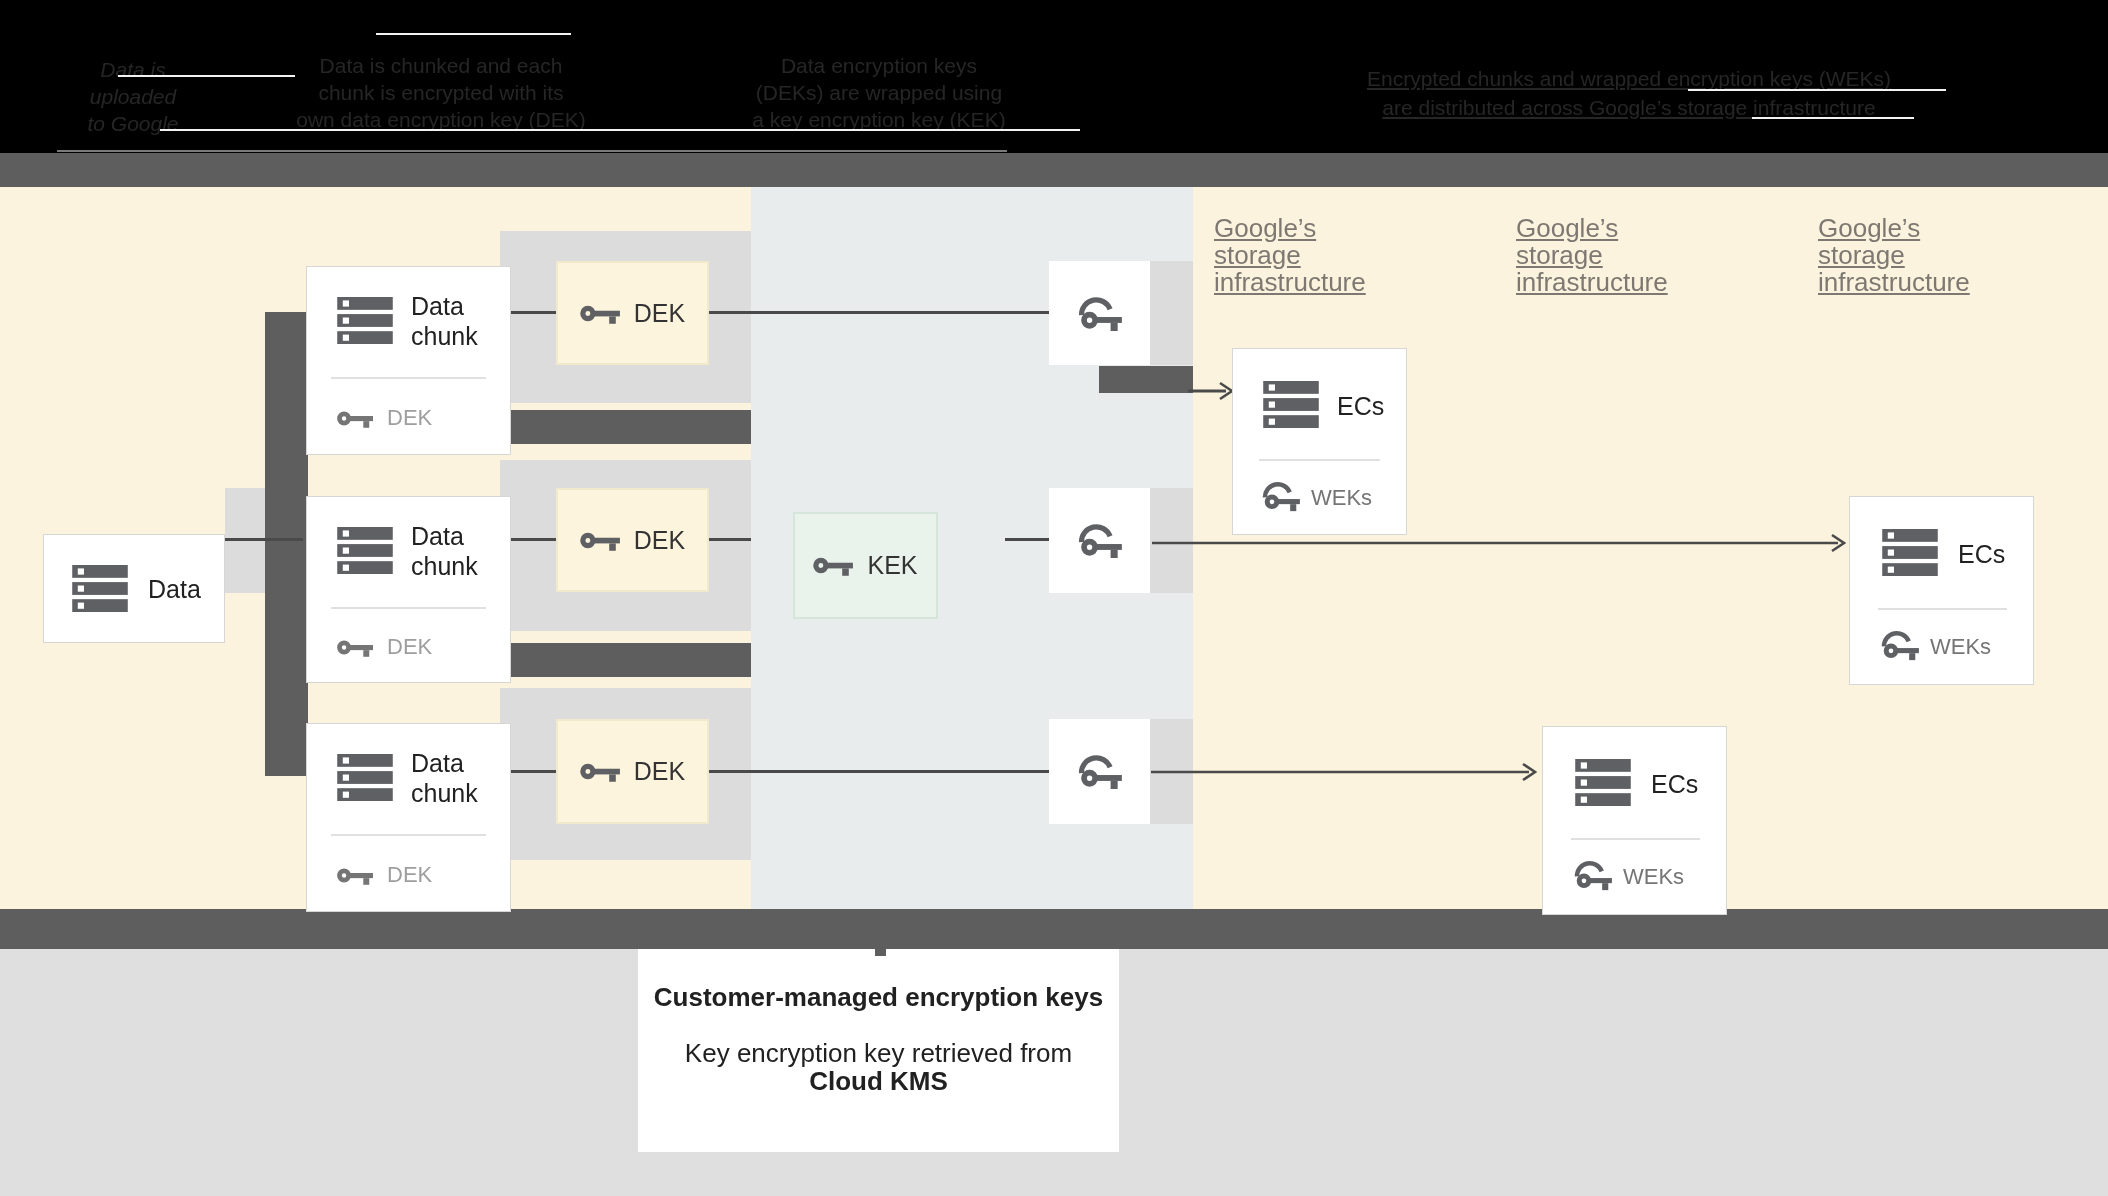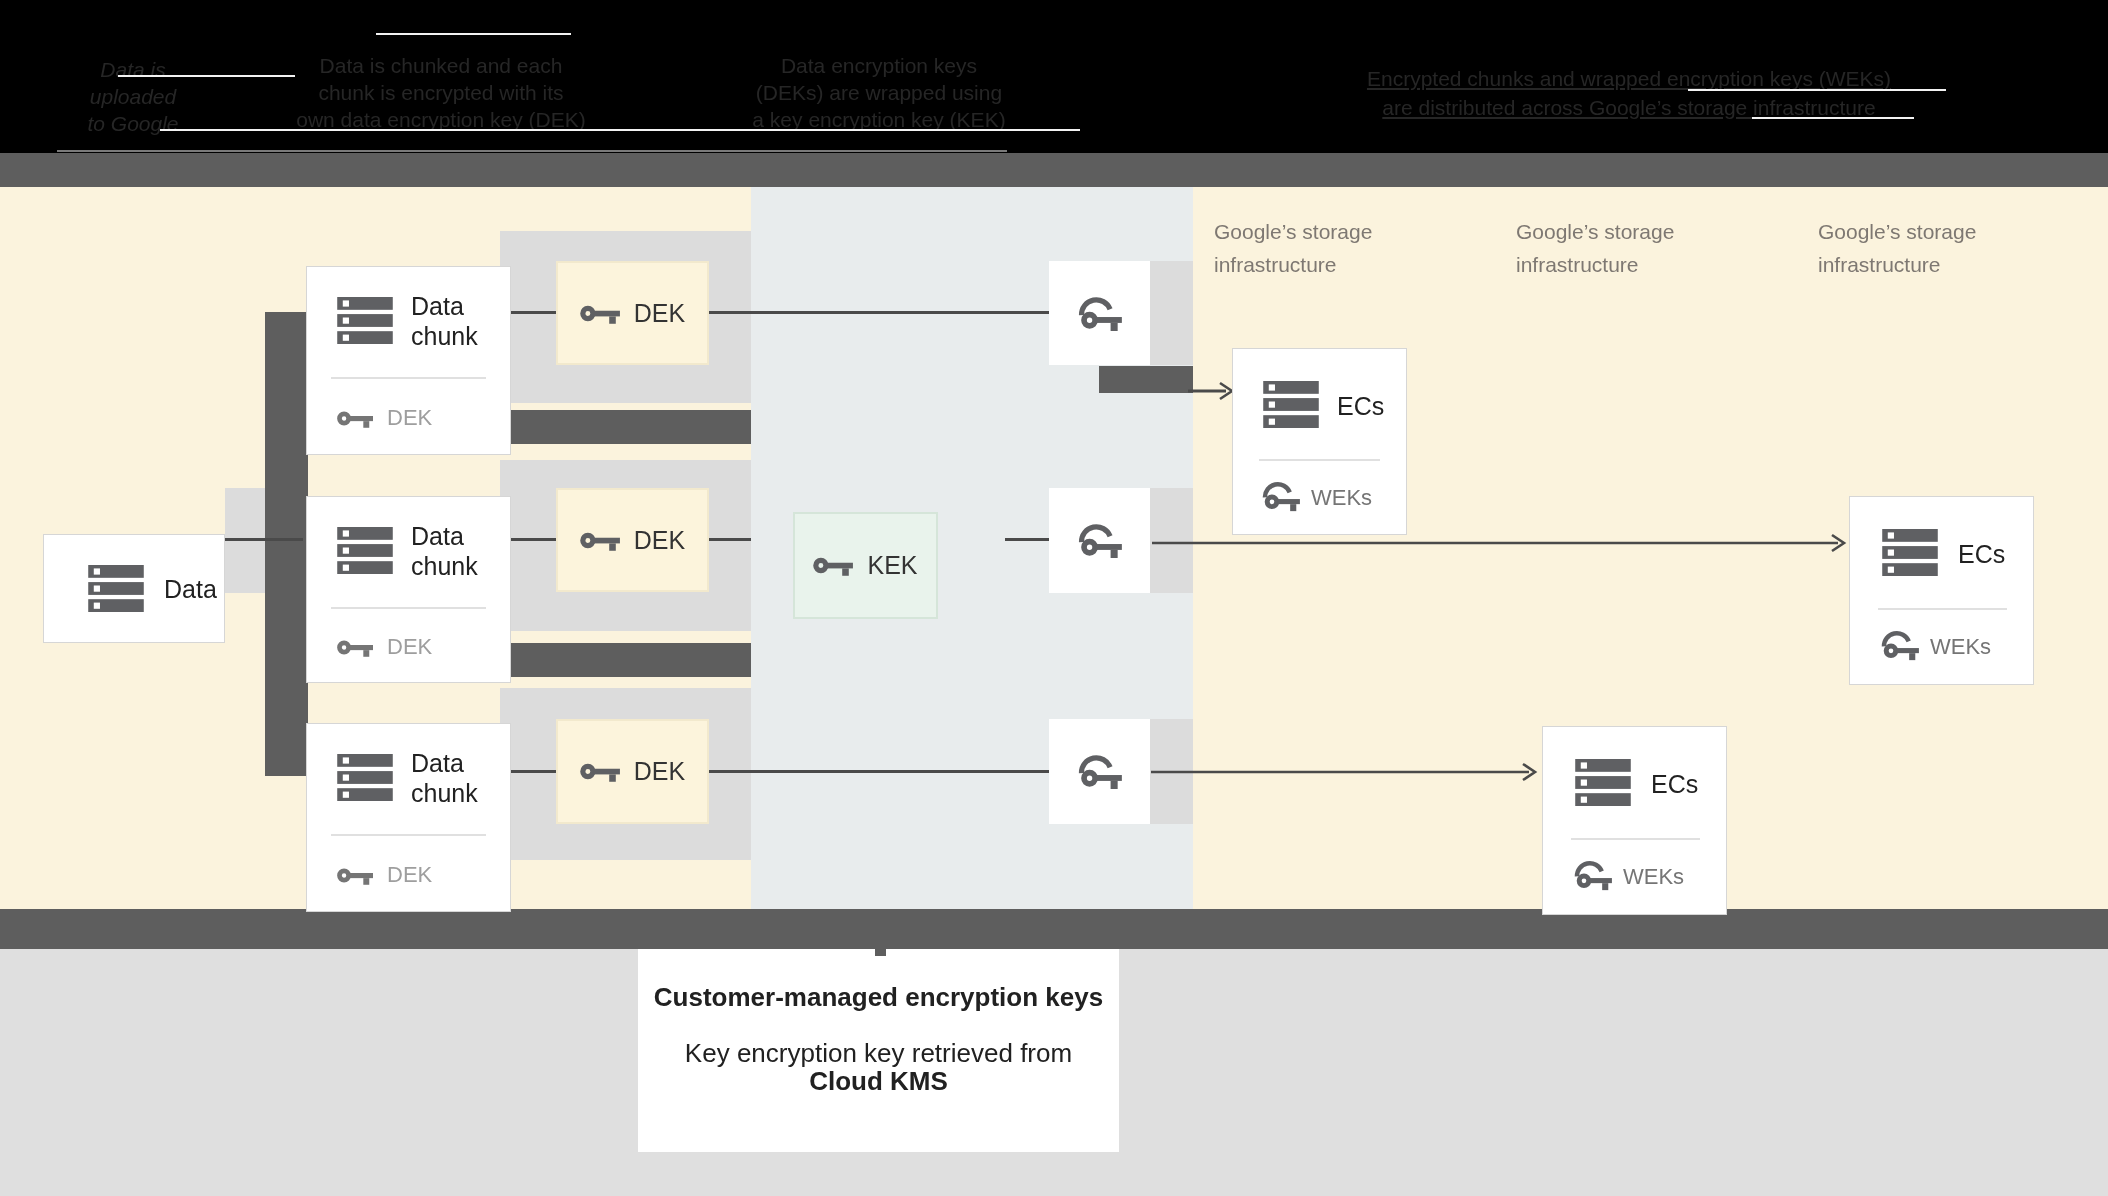--- a/index.html
+++ b/index.html
@@ -31,21 +31,21 @@
   .sublabel{position:absolute;font-size:22px;color:var(--text-gray);}
   .sublabel.med{color:var(--text-medium);}
 
   .dekbox{position:absolute;background:var(--dek-fill);border:2px solid var(--dek-border);box-sizing:border-box;
           display:flex;align-items:center;justify-content:center;gap:14px;}
   .kekbox{position:absolute;background:var(--kek-fill);border:2px solid var(--kek-border);box-sizing:border-box;
           display:flex;align-items:center;justify-content:center;gap:14px;}
   .keylabel{font-size:25px;color:#333;}
   .wkeybox{position:absolute;background:#fff;display:flex;align-items:center;justify-content:center;}
 
-  .storelabel{position:absolute;width:180px;font-size:21px;line-height:33px;color:var(--label-gray);}
+  .storelabel{position:absolute;width:180px;font-size:26px;line-height:27px;color:var(--label-gray);text-decoration:underline;}
 
   .callout{position:absolute;background:#fff;text-align:center;color:var(--text-dark);font-size:26px;line-height:28px;}
   .callout .b{font-weight:bold;}
   .callout .sp{height:28px;}
 
   .ic-dark{color:var(--icon-dark);}
   .ic-gray{color:var(--icon-gray);}
   svg.icon{display:block;}
 </style>
 </head>
@@ -133,21 +133,21 @@
 
   <div class="cline" style="left:225px;top:538px;width:78px;"></div>
   <div class="cline" style="left:511px;top:311px;width:45px;"></div>
   <div class="cline" style="left:709px;top:311px;width:340px;"></div>
   <div class="cline" style="left:511px;top:538px;width:45px;"></div>
   <div class="cline" style="left:709px;top:538px;width:42px;"></div>
   <div class="cline" style="left:1005px;top:538px;width:44px;"></div>
   <div class="cline" style="left:511px;top:770px;width:45px;"></div>
   <div class="cline" style="left:709px;top:770px;width:340px;"></div>
 
-  <div class="card" style="left:43px;top:486px;width:182px;height:109px;display:flex;align-items:center;padding-left:44px;gap:20px;">
+  <div class="card" style="left:43px;top:486px;width:182px;height:109px;display:flex;align-items:center;padding-left:28px;gap:20px;">
     <svg class="icon ic-dark" width="56" height="47">
         <use href="#ic-server"></use>
       </svg>
     <div class="title">Data</div>
   </div>
 
   <div class="card" style="left:306px;top:218px;width:205px;height:189px;">
     <svg class="icon ic-dark abs" style="left:30px;top:30px;" width="56" height="47">
         <use href="#ic-server"></use>
       </svg>

